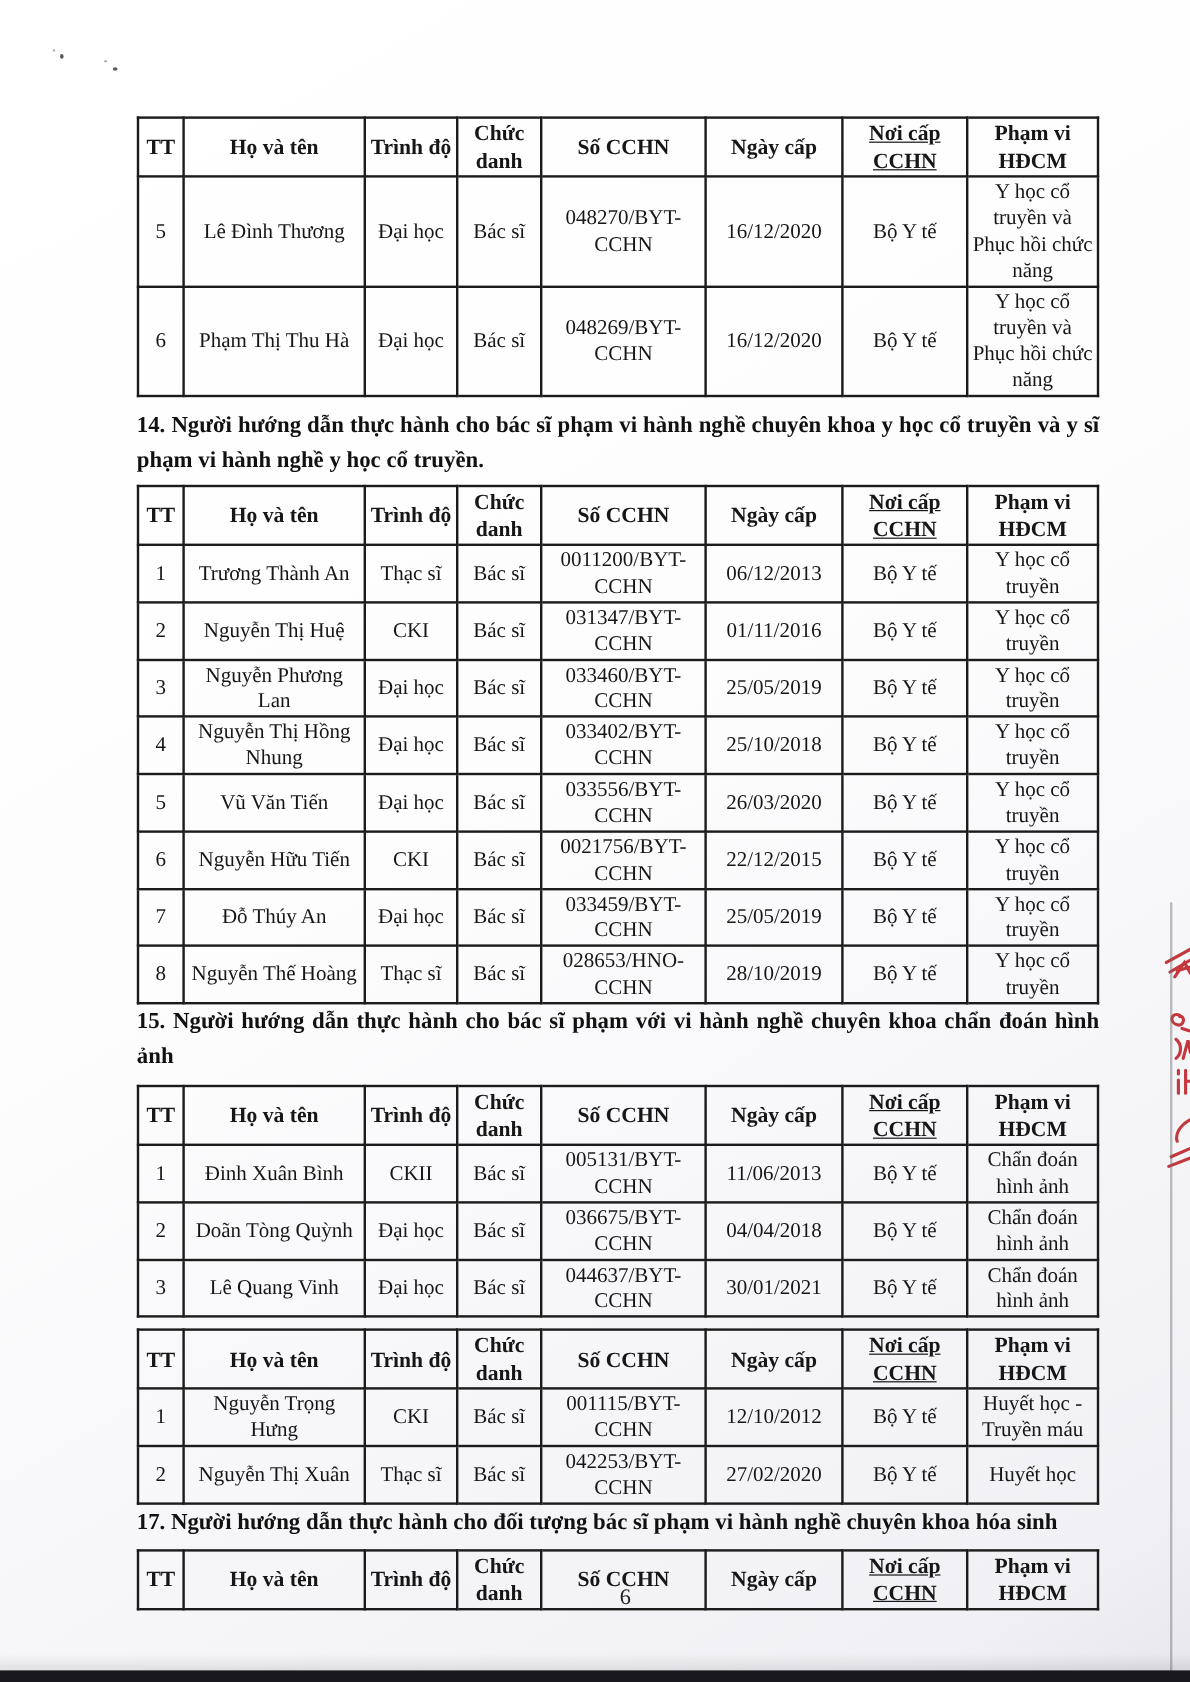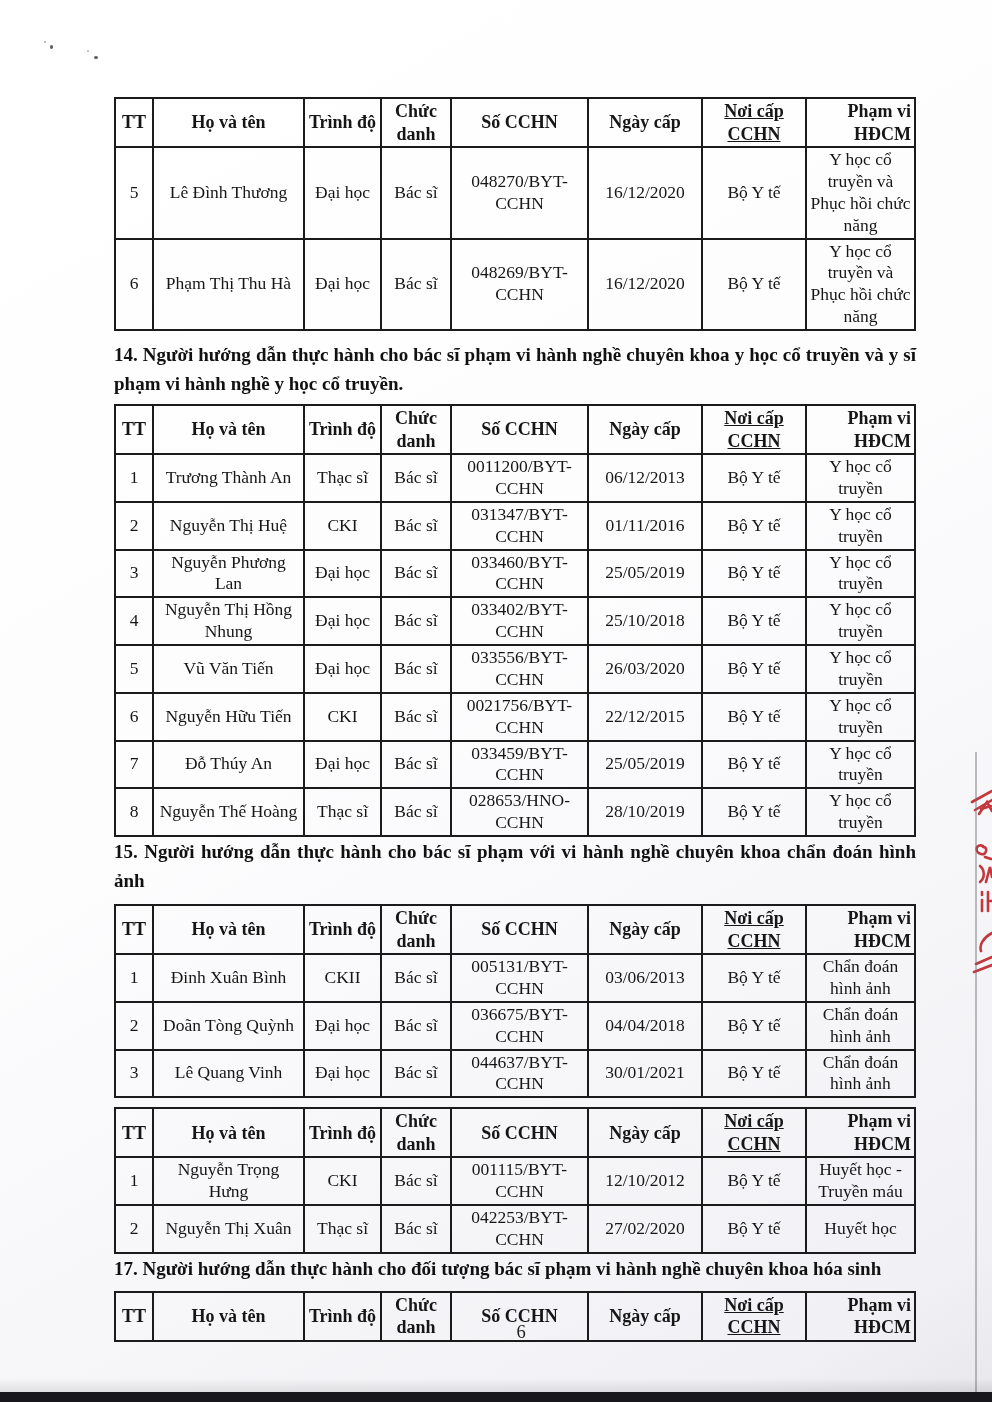--- a/index.html
+++ b/index.html
@@ -23,21 +23,21 @@
   }
   .doc-table th{font-weight:bold;font-size:18px;height:42px;}
   .doc-table td{height:38px;}
   .doc-table th:nth-child(1){width:30px;}
   .doc-table th:nth-child(2){width:143px;}
   .doc-table th:nth-child(3){width:69px;}
   .doc-table th:nth-child(4){width:62px;}
   .doc-table th:nth-child(5){width:129px;}
   .doc-table th:nth-child(6){width:106px;}
   .doc-table th:nth-child(7){width:96px;text-decoration:underline;}
-  .doc-table th:nth-child(8){width:auto;text-align:right;}
+  .doc-table th:nth-child(8){width:auto;}
   .sec-heading{
     font-weight:bold;font-size:19px;line-height:29px;
     text-align:justify;color:#111;
   }
   .mt-h14{margin-top:9px;}
   .mt-t14{margin-top:6px;}
   .mt-h15{}
   .mt-t15{margin-top:9px;}
   .mt-h16{margin-top:11px;}
   .mt-t16{margin-top:9px;}
@@ -227,21 +227,21 @@
             <th>Phạm vi HĐCM</th>
           </tr>
         </thead>
         <tbody>
           <tr>
             <td>1</td>
             <td>Đinh Xuân Bình</td>
             <td>CKII</td>
             <td>Bác sĩ</td>
             <td>005131/BYT-CCHN</td>
-            <td>03/06/2013</td>
+            <td>11/06/2013</td>
             <td>Bộ Y tế</td>
             <td>Chẩn đoán hình ảnh</td>
           </tr>
           <tr>
             <td>2</td>
             <td>Doãn Tòng Quỳnh</td>
             <td>Đại học</td>
             <td>Bác sĩ</td>
             <td>036675/BYT-CCHN</td>
             <td>04/04/2018</td>

